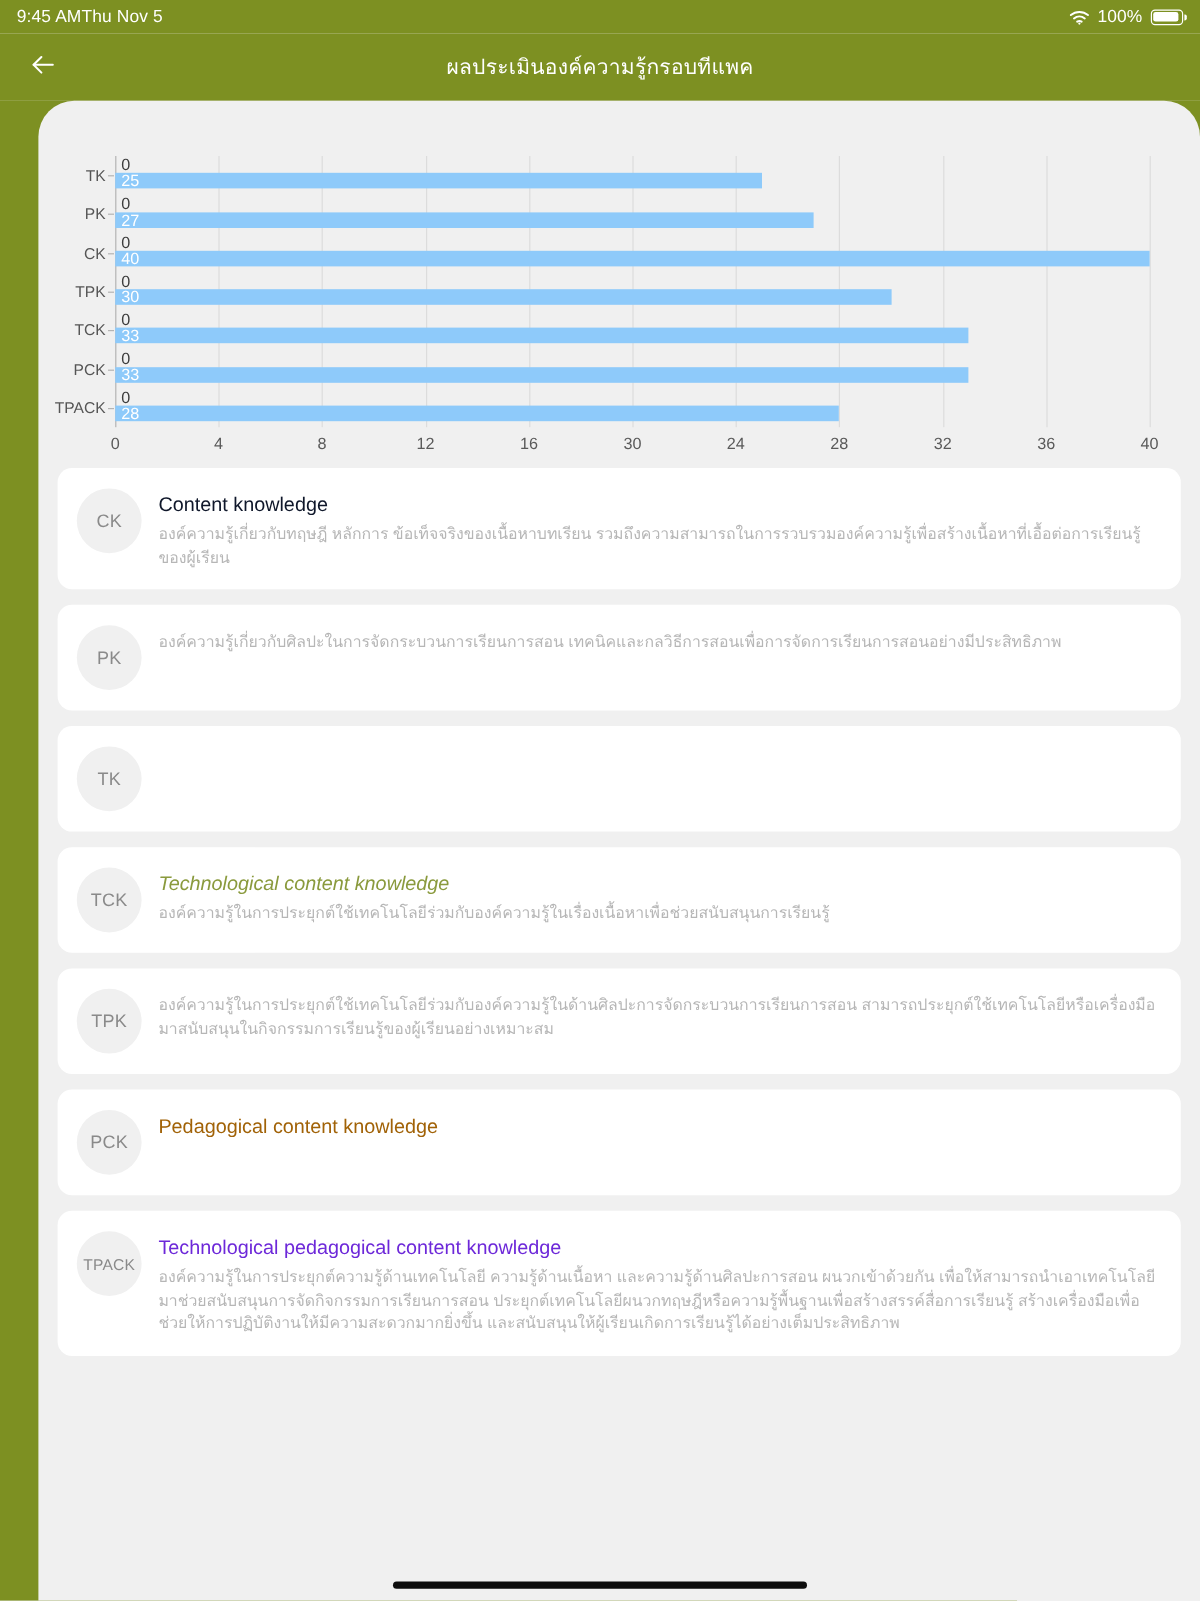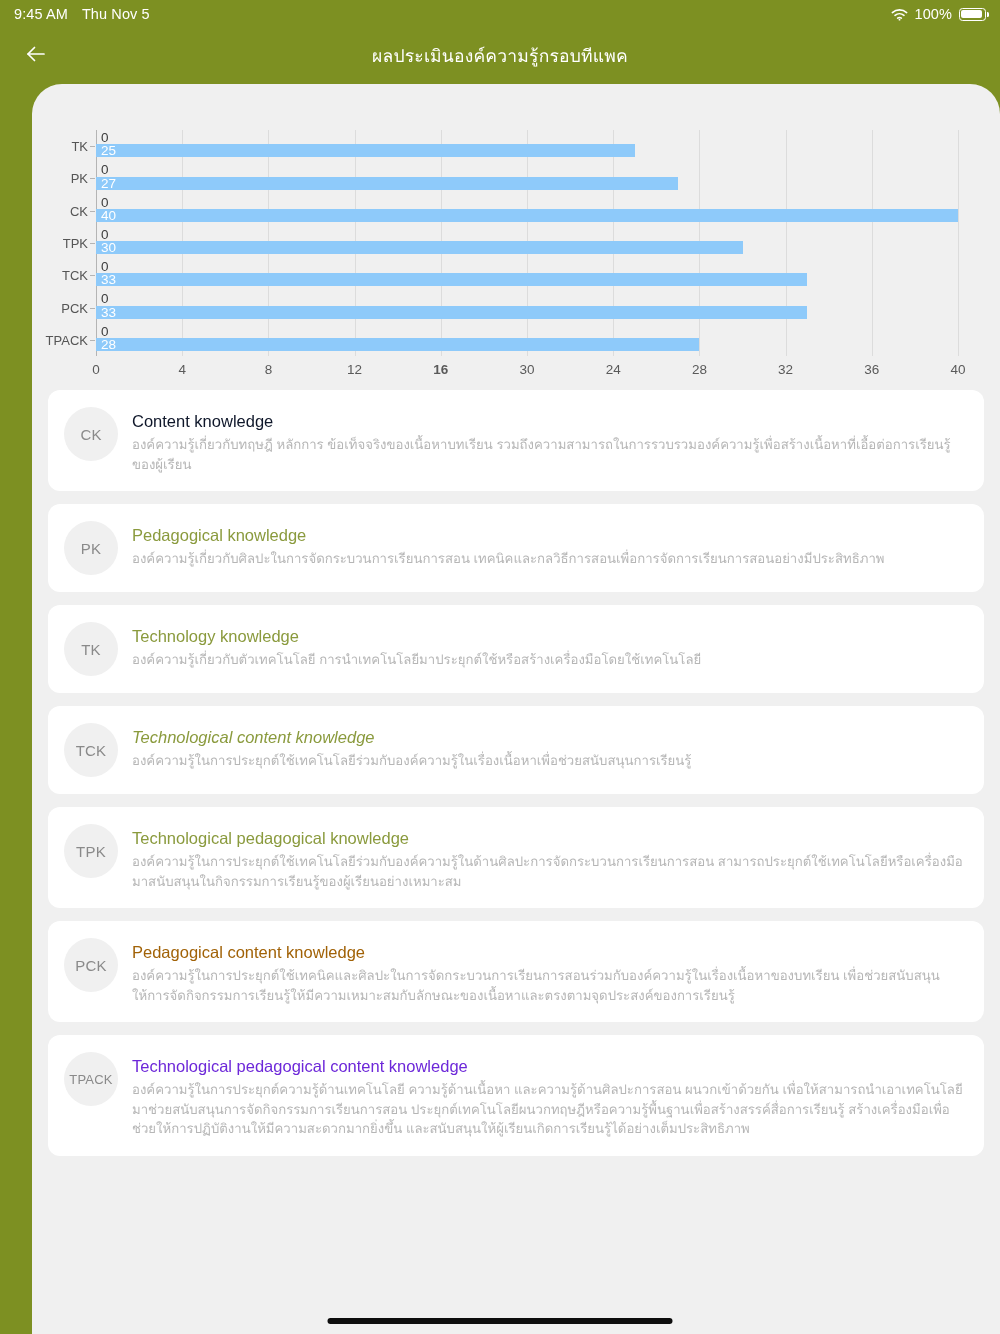--- a/index.html
+++ b/index.html
@@ -9,21 +9,21 @@
     background:#f0f0f0;
     overflow:hidden;
     position:relative;
   }
   
   .statusbar{
     height:28px; background:#7d9022; color:#ffffff;
     display:flex; align-items:center; justify-content:space-between;
     padding:0 14px; font-size:14.5px; letter-spacing:.1px;
   }
-  .sb-left{ display:flex; align-items:baseline; gap:14px; }
+  .sb-left{ display:flex; align-items:baseline; gap:0; }
   .sb-right{ display:flex; align-items:center; gap:7px; font-size:14.5px; }
   .wifi-ico{ width:17px; height:13px; display:block; }
   .batt{
     width:27px; height:13px; border:1.6px solid #fff; border-radius:3.5px;
     position:relative; display:inline-block;
   }
   .batt:after{
     content:""; position:absolute; right:-3.6px; top:3.6px;
     width:2px; height:5px; background:#fff; border-radius:0 1.5px 1.5px 0;
   }
@@ -226,71 +226,64 @@
               <div class="bar" style="width: 70%; background: rgb(142, 202, 250);"></div>
               <div class="bar-lbl">28</div>
             </div>
           </div>
       </div>
       <div class="xaxis" id="xaxis">
           <div class="xtick-lbl" style="left: 0%;">0</div>
           <div class="xtick-lbl" style="left: 10%;">4</div>
           <div class="xtick-lbl" style="left: 20%;">8</div>
           <div class="xtick-lbl" style="left: 30%;">12</div>
-          <div class="xtick-lbl" style="left: 40%; font-weight: bold;">16</div>
+          <div class="xtick-lbl" style="left: 40%;">16</div>
           <div class="xtick-lbl" style="left: 50%;">30</div>
           <div class="xtick-lbl" style="left: 60%;">24</div>
           <div class="xtick-lbl" style="left: 70%;">28</div>
           <div class="xtick-lbl" style="left: 80%;">32</div>
           <div class="xtick-lbl" style="left: 90%;">36</div>
           <div class="xtick-lbl" style="left: 100%;">40</div>
         </div>
     </div>
 
     <div class="cards" id="cards">
         <div class="card">
           <div class="avatar">CK</div>
           <div class="card-body">
             <div class="card-title" style="color: #0f172a;">Content knowledge</div>
             <div class="card-desc">องค์ความรู้เกี่ยวกับทฤษฎี หลักการ ข้อเท็จจริงของเนื้อหาบทเรียน รวมถึงความสามารถในการรวบรวมองค์ความรู้เพื่อสร้างเนื้อหาที่เอื้อต่อการเรียนรู้ของผู้เรียน</div>
           </div>
         </div>
         <div class="card">
           <div class="avatar">PK</div>
           <div class="card-body">
-            <div class="card-title" style="color: rgb(138, 154, 61);">Pedagogical knowledge</div>
             <div class="card-desc">องค์ความรู้เกี่ยวกับศิลปะในการจัดกระบวนการเรียนการสอน เทคนิคและกลวิธีการสอนเพื่อการจัดการเรียนการสอนอย่างมีประสิทธิภาพ</div>
           </div>
         </div>
         <div class="card">
           <div class="avatar">TK</div>
-          <div class="card-body">
-            <div class="card-title" style="color: rgb(138, 154, 61);">Technology knowledge</div>
-            <div class="card-desc">องค์ความรู้เกี่ยวกับตัวเทคโนโลยี การนำเทคโนโลยีมาประยุกต์ใช้หรือสร้างเครื่องมือโดยใช้เทคโนโลยี</div>
-          </div>
         </div>
         <div class="card">
           <div class="avatar">TCK</div>
           <div class="card-body">
             <div class="card-title" style="color: rgb(138, 154, 61); font-style: italic;">Technological content knowledge</div>
             <div class="card-desc">องค์ความรู้ในการประยุกต์ใช้เทคโนโลยีร่วมกับองค์ความรู้ในเรื่องเนื้อหาเพื่อช่วยสนับสนุนการเรียนรู้</div>
           </div>
         </div>
         <div class="card">
           <div class="avatar">TPK</div>
           <div class="card-body">
-            <div class="card-title" style="color: rgb(138, 154, 61);">Technological pedagogical knowledge</div>
             <div class="card-desc">องค์ความรู้ในการประยุกต์ใช้เทคโนโลยีร่วมกับองค์ความรู้ในด้านศิลปะการจัดกระบวนการเรียนการสอน สามารถประยุกต์ใช้เทคโนโลยีหรือเครื่องมือมาสนับสนุนในกิจกรรมการเรียนรู้ของผู้เรียนอย่างเหมาะสม</div>
           </div>
         </div>
         <div class="card">
           <div class="avatar">PCK</div>
           <div class="card-body">
             <div class="card-title" style="color: #a16207;">Pedagogical content knowledge</div>
-            <div class="card-desc">องค์ความรู้ในการประยุกต์ใช้เทคนิคและศิลปะในการจัดกระบวนการเรียนการสอนร่วมกับองค์ความรู้ในเรื่องเนื้อหาของบทเรียน เพื่อช่วยสนับสนุนให้การจัดกิจกรรมการเรียนรู้ให้มีความเหมาะสมกับลักษณะของเนื้อหาและตรงตามจุดประสงค์ของการเรียนรู้</div>
           </div>
         </div>
         <div class="card">
           <div class="avatar small-txt">TPACK</div>
           <div class="card-body">
             <div class="card-title" style="color: #6d28d9;">Technological pedagogical content knowledge</div>
             <div class="card-desc">องค์ความรู้ในการประยุกต์ความรู้ด้านเทคโนโลยี ความรู้ด้านเนื้อหา และความรู้ด้านศิลปะการสอน ผนวกเข้าด้วยกัน เพื่อให้สามารถนำเอาเทคโนโลยีมาช่วยสนับสนุนการจัดกิจกรรมการเรียนการสอน ประยุกต์เทคโนโลยีผนวกทฤษฎีหรือความรู้พื้นฐานเพื่อสร้างสรรค์สื่อการเรียนรู้ สร้างเครื่องมือเพื่อช่วยให้การปฏิบัติงานให้มีความสะดวกมากยิ่งขึ้น และสนับสนุนให้ผู้เรียนเกิดการเรียนรู้ได้อย่างเต็มประสิทธิภาพ</div>
           </div>
         </div>
       </div>

